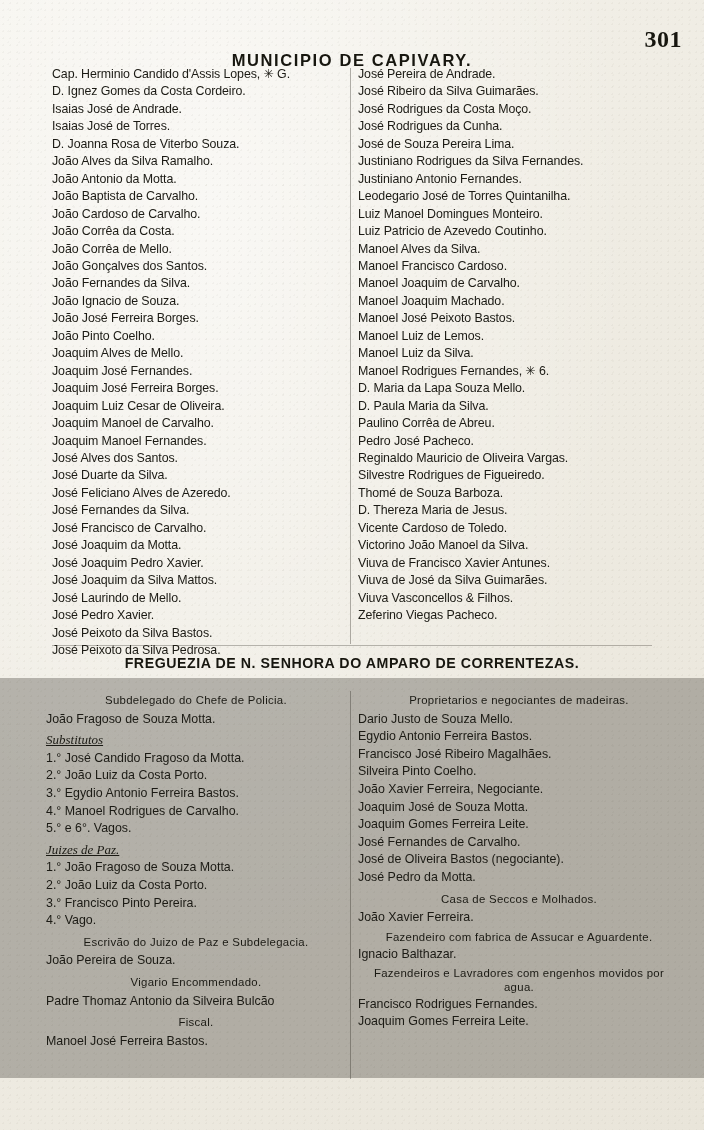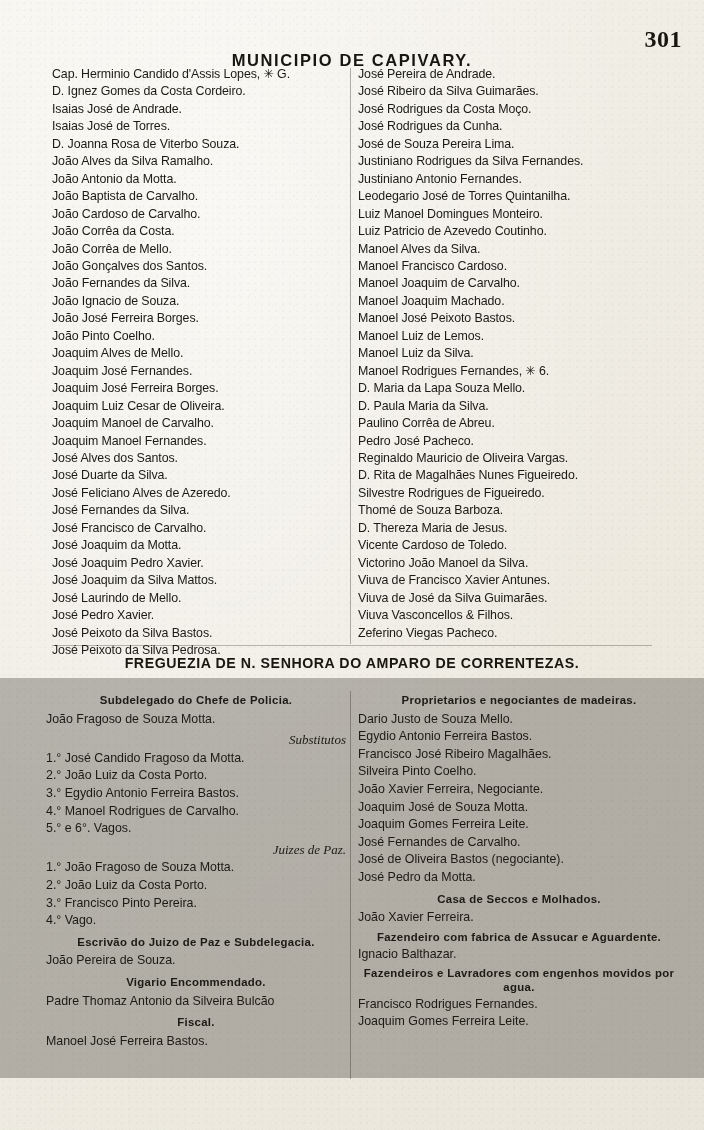--- a/index.html
+++ b/index.html
@@ -147,35 +147,36 @@
     top: 0;
     font-family: "Liberation Sans", sans-serif;
     font-size: 12.4px;
     line-height: 17.6px;
     color: #1b1a14;
   }
   .bcol.left { left: 46px; width: 300px; }
   .bcol.right { left: 358px; width: 322px; }
   .sub-head {
     font-family: "Liberation Sans", sans-serif;
-    font-weight: bold;
+    font-weight: normal;
     font-size: 11.4px;
     letter-spacing: 0.3px;
     text-align: center;
     margin-top: 4px;
     margin-bottom: 1px;
   }
   .sub-head.two-line { line-height: 13.8px; }
   .italic-head {
     font-family: "Liberation Serif", serif;
     font-style: italic;
     font-size: 13px;
-    text-align: right;
+    text-align: left;
     margin-top: 3px;
     margin-bottom: 1px;
+    text-decoration: underline;
   }
   .entry {
     white-space: nowrap;
   }
   .entry.center {
     text-align: left;
     padding-left: 0;
   }
 </style>
 </head>
@@ -246,21 +247,20 @@
         <div>Manoel Joaquim Machado.</div>
         <div>Manoel José Peixoto Bastos.</div>
         <div>Manoel Luiz de Lemos.</div>
         <div>Manoel Luiz da Silva.</div>
         <div>Manoel Rodrigues Fernandes, ✳ 6.</div>
         <div>D. Maria da Lapa Souza Mello.</div>
         <div>D. Paula Maria da Silva.</div>
         <div>Paulino Corrêa de Abreu.</div>
         <div>Pedro José Pacheco.</div>
         <div>Reginaldo Mauricio de Oliveira Vargas.</div>
-        <div>D. Rita de Magalhães Nunes Figueiredo.</div>
         <div>Silvestre Rodrigues de Figueiredo.</div>
         <div>Thomé de Souza Barboza.</div>
         <div>D. Thereza Maria de Jesus.</div>
         <div>Vicente Cardoso de Toledo.</div>
         <div>Victorino João Manoel da Silva.</div>
         <div>Viuva de Francisco Xavier Antunes.</div>
         <div>Viuva de José da Silva Guimarães.</div>
         <div>Viuva Vasconcellos &amp; Filhos.</div>
         <div>Zeferino Viegas Pacheco.</div>
       </div>

